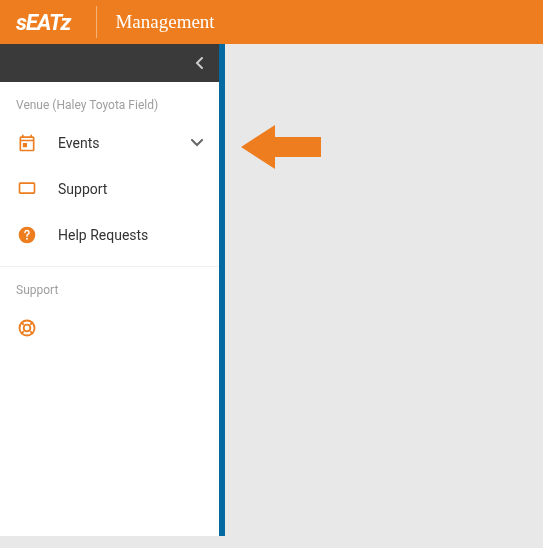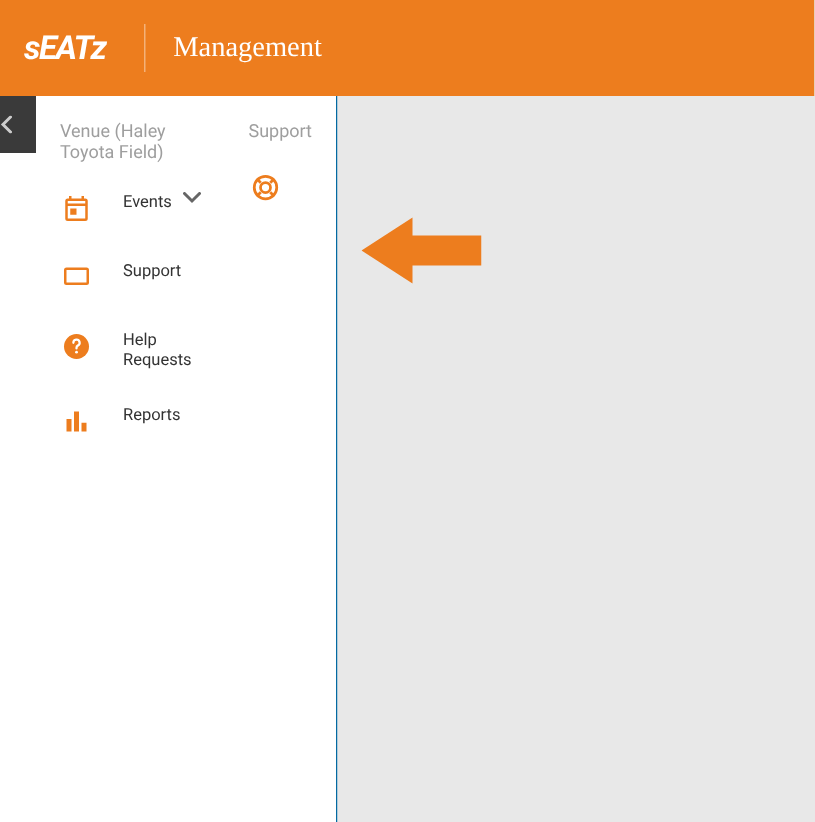--- a/index.html
+++ b/index.html
@@ -5,21 +5,21 @@
     * { margin: 0; padding: 0; box-sizing: border-box; }
     body {
       font-family: -apple-system, BlinkMacSystemFont, "Segoe UI", Roboto, Arial, sans-serif;
       width: 543px;
       height: 548px;
       overflow: hidden;
       background: #e8e8e8;
     }
     .header {
       background: #ED7D1E;
-      height: 64px;
+      height: 44px;
       display: flex;
       align-items: center;
       padding: 0 16px;
       color: white;
     }
     .logo {
       font-weight: 700;
       font-style: italic;
       font-size: 22px;
       letter-spacing: -1px;
@@ -38,21 +38,22 @@
       font-family: Liberation Serif, serif;
     }
     .body-area {
       display: flex;
       height: calc(100% - 56px);
     }
     .sidebar {
       width: 225px;
       background: #ffffff;
       display: flex;
-      border-right: 1px solid #0369a1;
+      flex-direction: column;
+      border-right: 6px solid #0369a1;
     }
     .collapse-bar {
       background: #3a3a3a;
       height: 38px;
       display: flex;
       align-items: center;
       justify-content: flex-end;
       padding-right: 16px;
       color: #ccc;
       cursor: pointer;
@@ -61,24 +62,24 @@
       font-size: 12px;
       color: #9e9e9e;
       padding: 16px 16px 8px 16px;
     }
     .nav-section {
       border-bottom: 1px solid #eeeeee;
       padding-bottom: 8px;
     }
     .nav-item {
       display: flex;
-      align-items: flex-start;
+      align-items: center;
       padding: 12px 16px;
       cursor: pointer;
-      font-size: 11px;
+      font-size: 14px;
       color: #333;
     }
     .nav-item .icon {
       width: 22px;
       height: 22px;
       margin-right: 20px;
       color: #ED7D1E;
       display: flex;
       align-items: center;
       justify-content: center;
@@ -151,30 +152,20 @@
         <span class="icon">
           <svg width="20" height="20" viewBox="0 0 24 24" fill="currentColor">
               <circle cx="12" cy="12" r="10"></circle>
               <path d="M9.5 9a2.5 2.5 0 1 1 3.5 2.3c-.8.4-1 .9-1 1.7v.5" stroke="white" stroke-width="1.8" fill="none" stroke-linecap="round"></path>
               <circle cx="12" cy="16.5" r="1.1" fill="white"></circle>
             </svg>
         </span>
         <span class="label">Help Requests</span>
       </div>
 
-      <div class="nav-item">
-        <span class="icon">
-          <svg width="20" height="20" viewBox="0 0 24 24" fill="currentColor">
-              <rect x="4" y="10" width="4" height="10"></rect>
-              <rect x="10" y="4" width="4" height="16"></rect>
-              <rect x="16" y="13" width="4" height="7"></rect>
-            </svg>
-        </span>
-        <span class="label">Reports</span>
-      </div>
     </div>
 
     <div class="nav-section" style="border-bottom:none;">
       <div class="section-label">Support</div>
 
       <div class="nav-item">
         <span class="icon">
           <svg width="20" height="20" viewBox="0 0 24 24" fill="none" stroke="currentColor" stroke-width="2.2">
               <circle cx="12" cy="12" r="9"></circle>
               <circle cx="12" cy="12" r="4"></circle>

